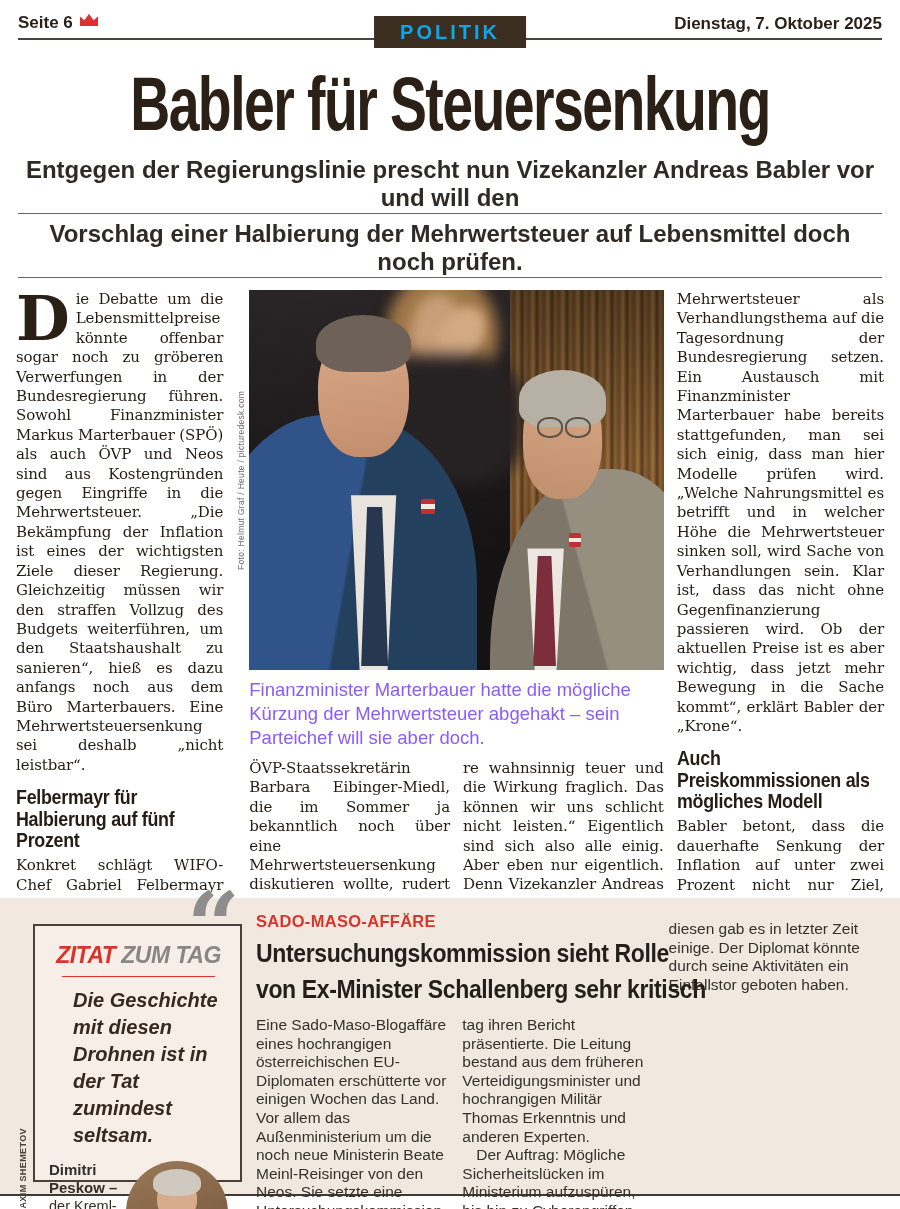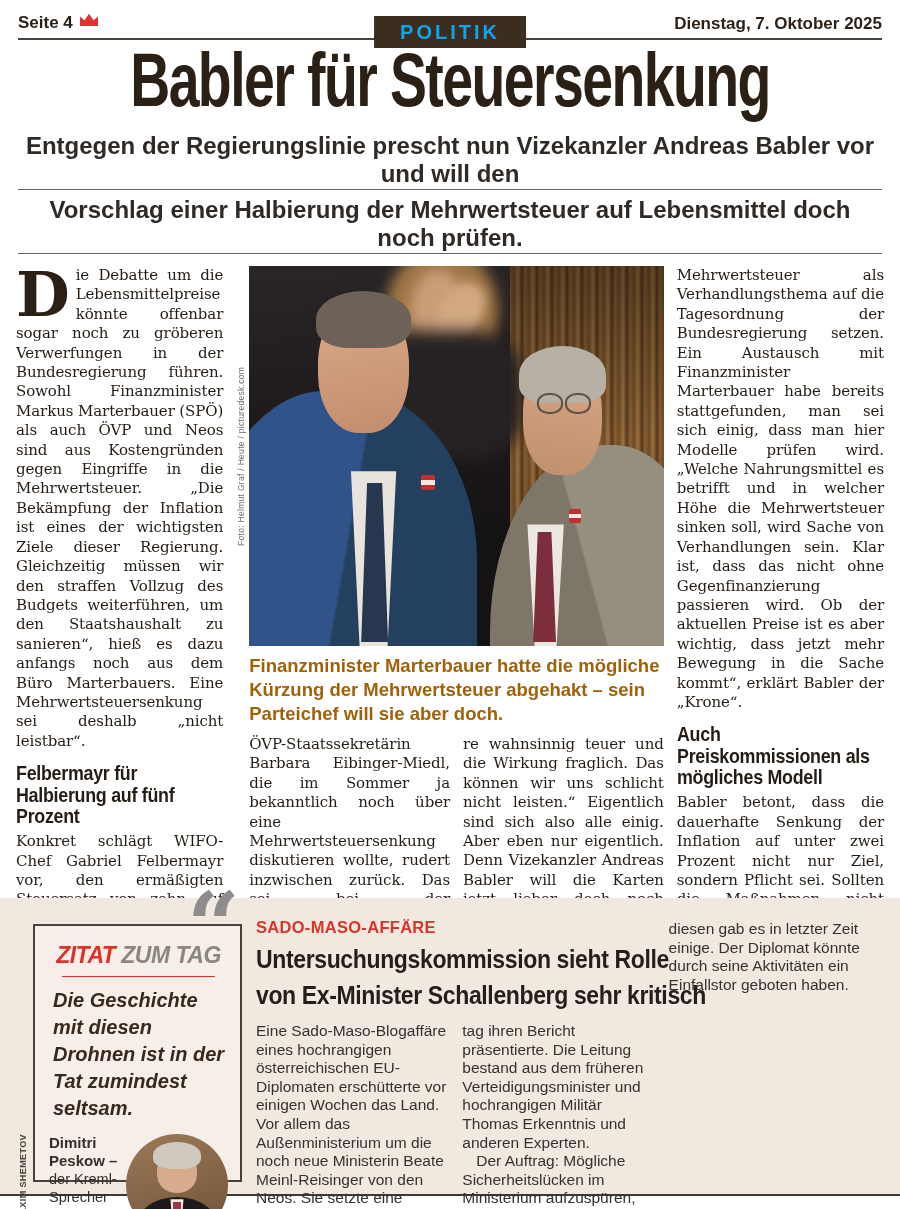--- a/index.html
+++ b/index.html
@@ -16,21 +16,21 @@
   }
   .header-left { display:flex; align-items:center; gap:6px; font-size:17px; font-weight:bold; padding-bottom:6px;}
   .header-rule { position:absolute; left:18px; right:18px; bottom:0; border-bottom:2px solid #4a443e; }
   .section-box {
     position:absolute; left:50%; transform:translateX(-50%); bottom:-8px;
     background:#3b2d1f; color:#0ea5e9; font-weight:bold; font-size:20px;
     letter-spacing:3px; padding:5px 26px 4px 26px; z-index:2;
   }
   .header-date { font-size:17px; font-weight:bold; padding-bottom:6px;text-align:right; }
   
-  .headline-wrap { display:flex; justify-content:center; height:78px; align-items:center; }
+  .headline-wrap { display:flex; justify-content:center; margin-top:24px; height:78px; align-items:center; }
   .headline {
     font-size:71px; font-weight:bold; color:#2b2016; white-space:nowrap;
     letter-spacing:-2px; transform:scale(0.78,1.08); line-height:1;
   }
   .standfirst { margin:14px 18px 0 18px; }
   .standfirst-line {
     text-align:center; font-size:24px; font-weight:bold; color:#2f2a26;
     padding-bottom:1px; border-bottom:1.5px solid #6a645e; margin-bottom:6px;
   }
   
@@ -77,21 +77,21 @@
   .ph-m2-body { position:absolute; right:-10%; bottom:-3%; width:52%; height:56%;
     background:linear-gradient(255deg,#968f80 55%,#7d7669 56%); border-radius:52% 42% 0 0 / 88% 68% 0 0; }
   .ph-m2-shirt { position:absolute; right:23%; bottom:0; width:11%; height:32%; background:#ece8e1; clip-path:polygon(10% 0,90% 0,74% 100%,26% 100%); }
   .ph-m2-tie { position:absolute; right:26%; bottom:1%; width:5.5%; height:29%; background:#7c2e3c; clip-path:polygon(20% 0,80% 0,100% 100%,0 100%); }
   .ph-m2-head { position:absolute; right:15%; top:24%; width:19%; height:31%; background:linear-gradient(190deg,#d8a987,#c08f6e); border-radius:46% 46% 44% 44%; }
   .ph-m2-hair { position:absolute; right:14%; top:21%; width:21%; height:15%; background:#b6b0a5; border-radius:50% 50% 30% 30%; }
   .ph-m2-glasses { position:absolute; right:16.5%; top:33.5%; width:14%; height:5.5%; }
   .ph-m2-glasses span { display:inline-block; width:44%; height:100%; border:2px solid #5c5248; border-radius:45%; margin-right:4%; }
   .ph-m2-pin { position:absolute; right:20%; top:64%; width:2.8%; height:3.6%; background:linear-gradient(180deg,#c03030 33%,#efe9e2 33% 66%,#c03030 66%); border-radius:2px; }
   .caption {
-    margin-top:8px; font-weight:bold; font-size:18.5px; line-height:24px; color:#a16207;
+    margin-top:8px; font-weight:normal; font-size:18.5px; line-height:24px; color:#8b5cf6;
   }
   .center-textcols { display:grid; grid-template-columns:1fr 1fr; gap:13px; margin-top:9px; }
   
   .bottom-section {
     position:absolute; left:0; right:0; top:898px; height:298px;
     background:#f1e8e0; border-bottom:2.5px solid #3f3933;
     padding:14px 16px 0 16px; display:grid; grid-template-columns:226px 1fr; gap:14px;
   }
   
   .quote-area { position:relative; padding-left:17px; }
@@ -107,55 +107,56 @@
     position:absolute; top:-46px; right:0px; font-family:"DejaVu Serif", serif;
     font-size:92px; font-weight:bold; color:#8f8d8b; line-height:1;
   }
   .quote-title { text-align:center; font-size:23px; font-weight:bold; letter-spacing:-0.5px; margin-top:2px;font-style:italic; }
   .quote-title .t-red { color:#d9342b; }
   .quote-title .t-gray { color:#8a8782; }
   .quote-rule { width:86%; margin:7px auto 10px auto; border-bottom:1.5px solid #d9342b; }
   .quote-text {
     font-style:italic; font-weight:bold; font-size:20px; line-height:27px; color:#362a20;
     padding-left:4px;
+    margin-left:20px;
   }
   .quote-bottom { display:flex; margin-top:12px; align-items:flex-start; }
   .quote-attrib { font-size:14.5px; line-height:18px; color:#33302c; width:92px; }
   .quote-attrib b { display:block; font-size:15px; }
   .peskow-circle {
     width:102px; height:102px; border-radius:50%; overflow:hidden; position:relative;
     background:linear-gradient(160deg,#9b7a57,#6f5138); margin-left:8px; flex:none;
   }
   .pk-hair { position:absolute; left:26%; top:8%; width:48%; height:26%; background:#cfc9c0; border-radius:50% 50% 40% 40%; }
   .pk-face { position:absolute; left:30%; top:18%; width:40%; height:40%; background:#d8ab8d; border-radius:46%; }
   .pk-suit { position:absolute; left:8%; bottom:-4%; width:84%; height:42%; background:#1d1a19; border-radius:50% 50% 0 0/ 80% 80% 0 0; }
   .pk-shirt { position:absolute; left:42%; bottom:0; width:16%; height:36%; background:#efece6; clip-path:polygon(10% 0,90% 0,72% 100%,28% 100%); }
   .pk-tie { position:absolute; left:46.5%; bottom:0; width:7%; height:33%; background:#9c3549; }
   
   .bottom-article { display:grid; grid-template-columns:1fr 1fr 1.12fr; gap:14px; grid-template-rows:auto 1fr; }
   .ba-head { grid-column:1/3; }
-  .ba-kicker { color:#d9342b; font-weight:bold; font-size:16.5px; letter-spacing:.3px; margin-top:6px; }
+  .ba-kicker { color:#d9342b; font-weight:bold; font-size:16.5px; letter-spacing:.3px; }
   .ba-headline {
     font-weight:bold; font-size:24px; line-height:27.5px; color:#241f1a;
     letter-spacing:-0.4px; margin-top:8px; transform:scale(0.96,1.05); transform-origin:left top;
     white-space:nowrap;
   }
   .ba-col { font-size:15.5px; line-height:18.6px; color:#37302b; text-align:left; }
   .ba-col3 { grid-column:3; grid-row:1/3; margin-top:8px; }
   .ba-col p + p { text-indent:14px; }
   .crown-icon { display:inline-block; margin-bottom:2px; }
 </style>
 </head>
 <body>
 
 <div class="page">
 
   <div class="header">
     <div class="header-left">
-      <span>Seite 4</span>
+      <span>Seite 6</span>
       <span class="crown-icon">
         <svg width="20" height="14" viewBox="0 0 20 14">
             <path d="M1 13 L1 3.5 L5.5 7.2 L10 0.8 L14.5 7.2 L19 3.5 L19 13 Z" fill="#e03131"></path>
           </svg>
       </span>
     </div>
     <div class="section-box">POLITIK</div>
     <div class="header-date">Dienstag, 7. Oktober 2025</div>
     <div class="header-rule"></div>
   </div>

